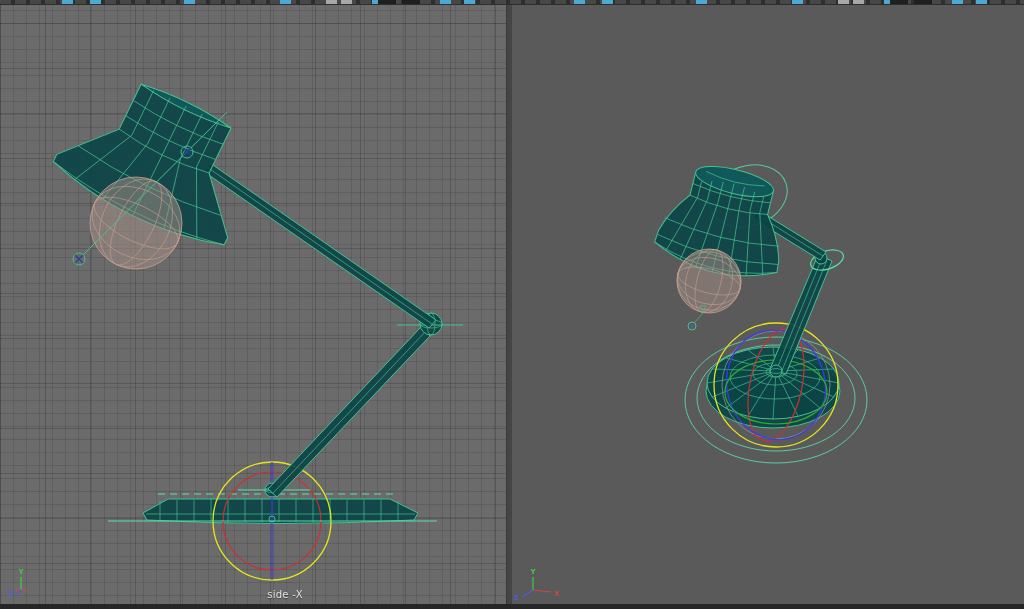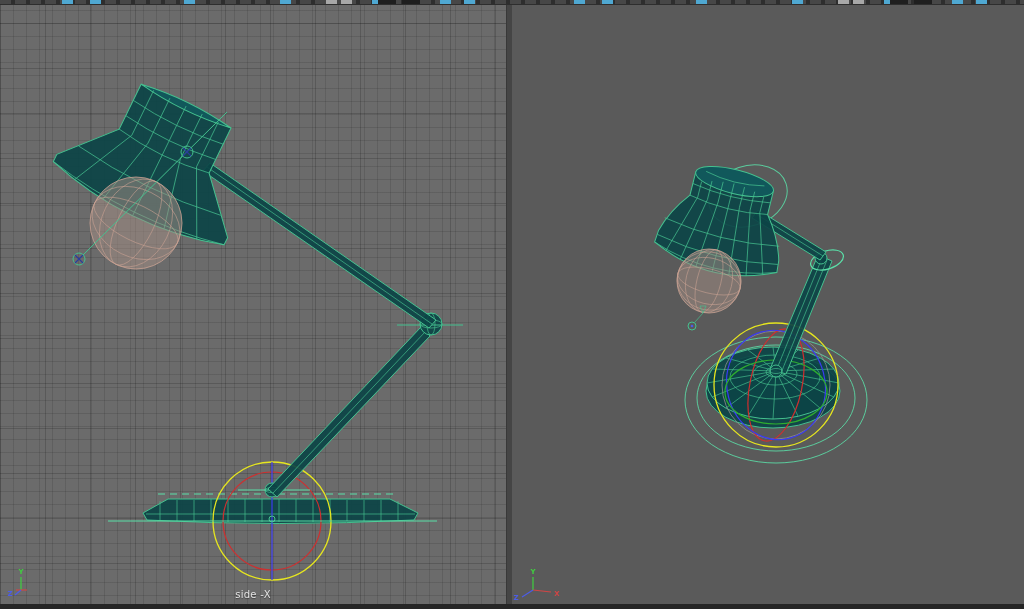--- a/index.html
+++ b/index.html
@@ -24,21 +24,21 @@
       repeating-linear-gradient(0deg,rgba(0,0,0,.11) 0 1px,transparent 1px 13px),
       repeating-linear-gradient(90deg,rgba(0,0,0,.11) 0 1px,transparent 1px 13px);}
   .vp-right{left:512px;width:512px;background:var(--right_bg,#5a5a5a);}
   .divider{position:absolute;left:506px;top:0;width:6px;height:609px;background:var(--divider,#454545);
     border-left:1px solid #383838;box-sizing:border-box;z-index:10;}
   .statusbar{position:absolute;left:0;bottom:0;width:1024px;height:5px;background:var(--statusbar,#262626);z-index:30;}
 
   svg.canvas{position:absolute;left:0;top:0;}
 
   .vp-label{position:absolute;bottom:9px;text-align:center;color:var(--label_text,#e2e2e2);
-    font-size:10px;letter-spacing:.3px;z-index:20;text-shadow:0 1px 1px rgba(0,0,0,.4);}
+    font-size:10px;letter-spacing:.3px;z-index:20;text-shadow:0 1px 1px rgba(0,0,0,.4);margin-left:32px;}
   .vp-label.l{left:0;width:506px;}
 
   
   .sw  {stroke:var(--wireframe,#45c18f);fill:none;stroke-width:1;}
   .swt {stroke:var(--wireframe,#45c18f);fill:none;stroke-width:.75;opacity:.9;}
   .swb {stroke:var(--control,#5adfa8);fill:none;stroke-width:1.2;}
   .swb2{stroke:var(--control,#5adfa8);fill:none;stroke-width:1;opacity:.85;}
   .sfd {fill:var(--surface,#0c4447);fill-opacity:.92;stroke:var(--wireframe,#45c18f);stroke-width:1;}
   .sfd2{fill:var(--surface_light,#11585b);stroke:var(--wireframe,#45c18f);stroke-width:1;}
   .bf  {fill:var(--bulb_fill,#a08d83);fill-opacity:.55;stroke:var(--bulb_line,#c9a293);stroke-width:.8;}

